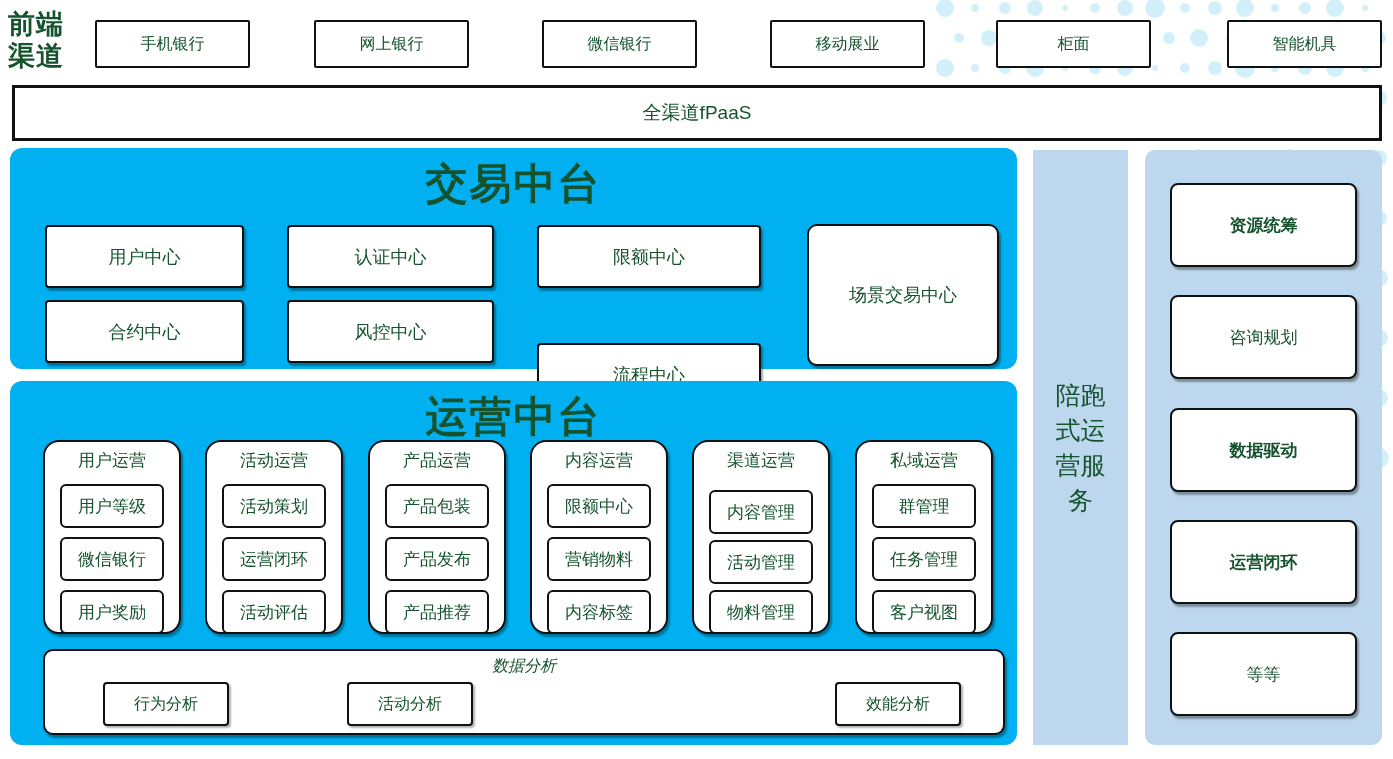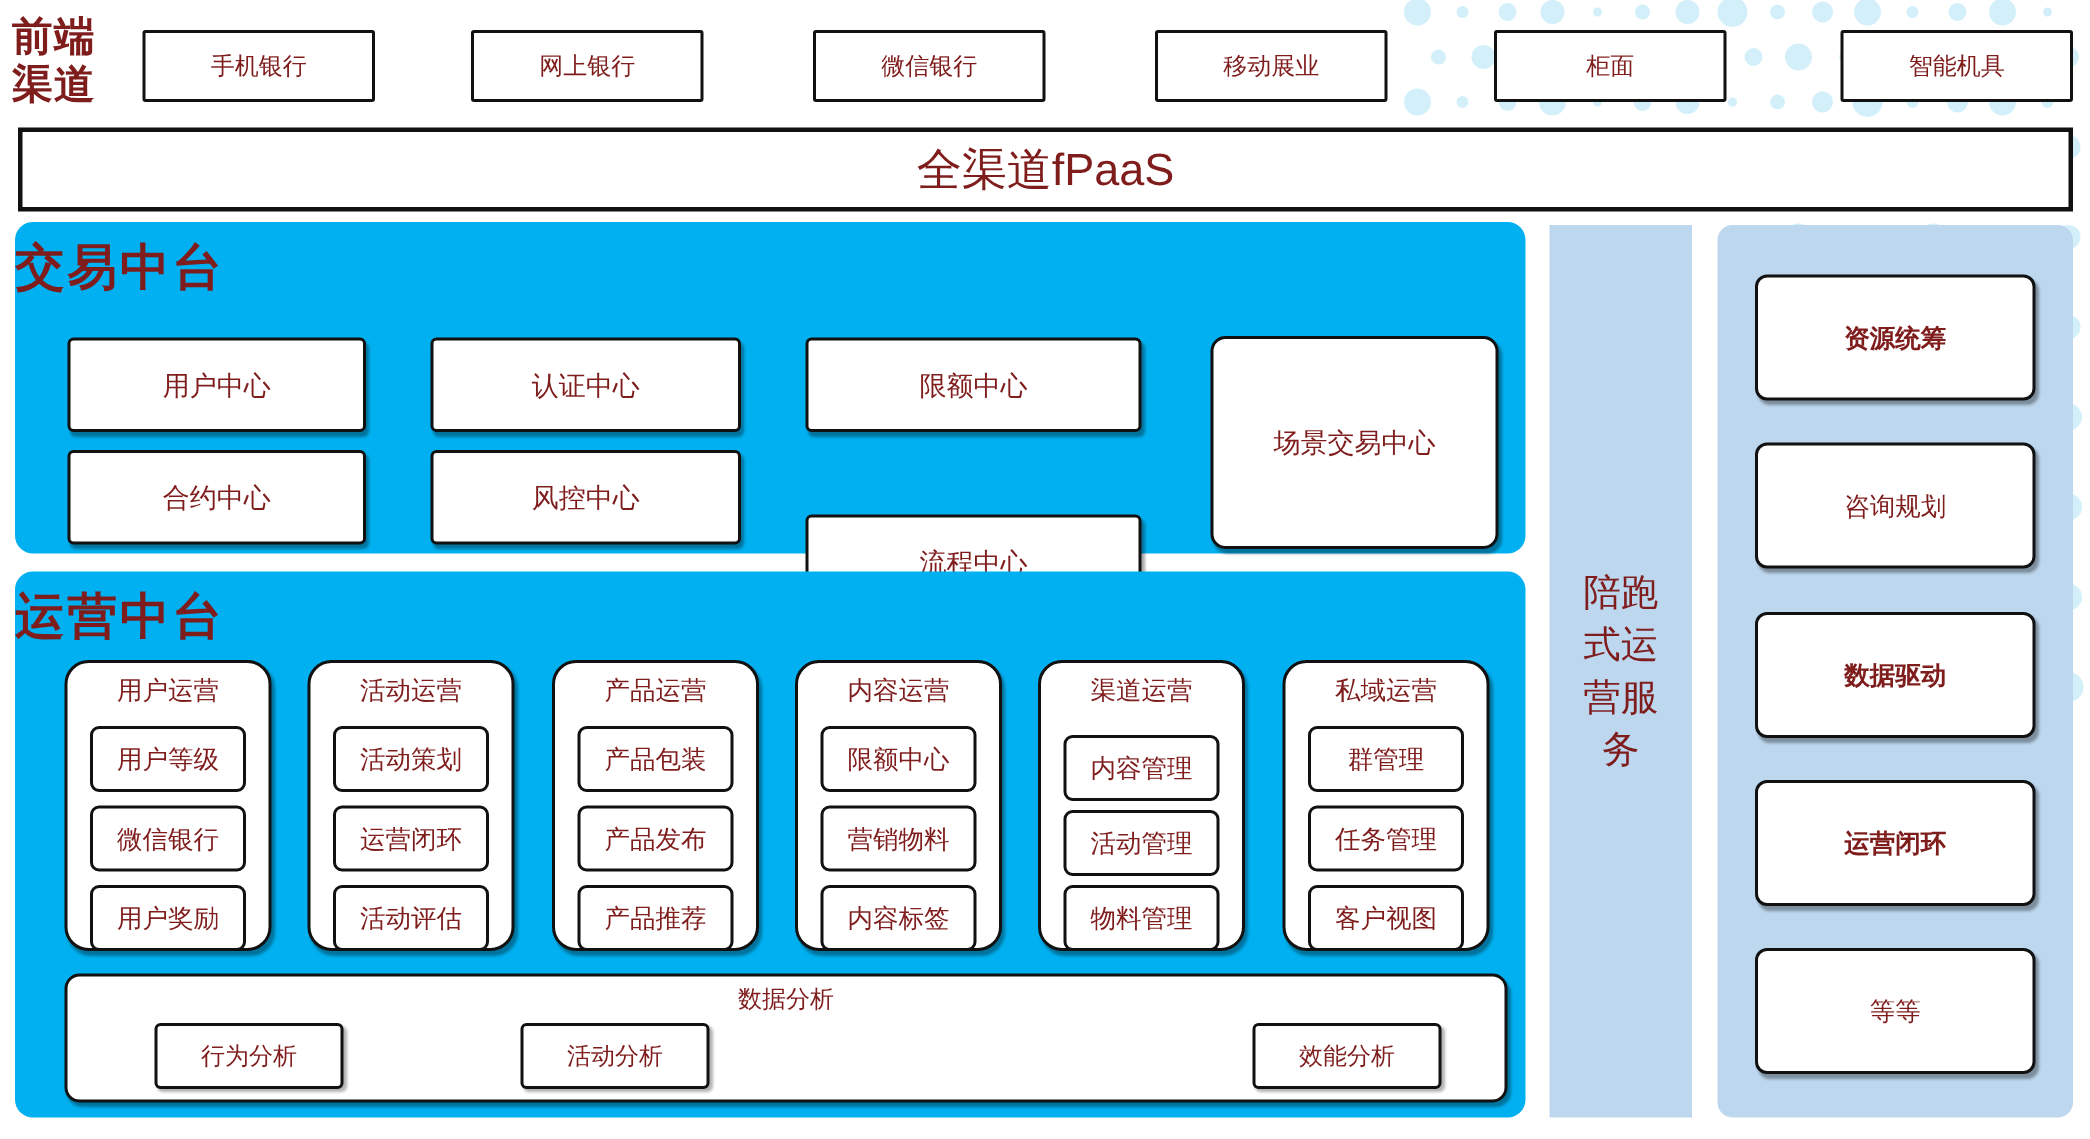--- a/index.html
+++ b/index.html
@@ -1,48 +1,48 @@
 <!DOCTYPE html>
 <html><head>
 <meta charset="utf-8">
 <style>
   html,body{margin:0;padding:0;background:#ffffff;}
   .canvas{
     position:relative;width:1393px;height:759px;background:#ffffff;overflow:hidden;
-    font-family:"Liberation Sans",sans-serif;color:#7f1d1d;
+    font-family:"Liberation Sans",sans-serif;color:#14532d;
   }
   .dots{position:absolute;left:0;top:0;width:1393px;height:759px;pointer-events:none;}
   .dots circle{fill:#aee4f6;opacity:.55;}
 
   
   .front-label{
     position:absolute;left:8px;top:8px;width:72px;
     font-family:"Liberation Serif",serif;font-weight:bold;font-size:27px;line-height:1.2;
     text-align:left;letter-spacing:1px;
   }
   .chan-box{
     position:absolute;top:20px;height:44px;width:151px;background:#fff;
     border:2px solid #111;display:flex;align-items:center;justify-content:center;
     font-size:16px;border-radius:2px;
   }
 
   
   .fpaas{
     position:absolute;left:12px;top:85px;width:1364px;height:50px;background:#fff;
     border:3px solid #111;display:flex;align-items:center;justify-content:center;
-    font-size:30px;
+    font-size:19px;
   }
 
   
   .bluesec{
     position:absolute;left:10px;width:1007px;background:#00b0f0;border-radius:12px;
   }
   .sec-title{
-    position:absolute;left:0;right:0;top:8px;text-align:left;
-    font-family:"Liberation Serif",serif;font-weight:bold;font-size:33px;letter-spacing:2px;
+    position:absolute;left:0;right:0;top:8px;text-align:center;
+    font-family:"Liberation Serif",serif;font-weight:bold;font-size:42px;letter-spacing:2px;
   }
   .wbox{
     position:absolute;background:#fff;border:2px solid #111;border-radius:4px;
     display:flex;align-items:center;justify-content:center;font-size:18px;
     box-shadow:2px 3px 2px rgba(0,0,0,.35);
   }
   .scene-box{border-radius:10px;}
 
   
   .ops-col{
@@ -56,21 +56,21 @@
     position:absolute;left:15px;width:100px;height:40px;background:#fff;
     border:2px solid #111;border-radius:6px;display:flex;align-items:center;justify-content:center;
     font-size:17px;
   }
 
   
   .da-wrap{
     position:absolute;left:33px;top:268px;width:958px;height:82px;background:#fff;
     border:2px solid #111;border-radius:10px;box-shadow:2px 3px 2px rgba(0,0,0,.35);
   }
-  .da-title{position:absolute;top:5px;left:0;right:0;text-align:center;font-size:16px;}
+  .da-title{position:absolute;top:5px;left:0;right:0;text-align:center;font-size:16px;font-style:italic;}
   .da-box{
     position:absolute;top:31px;width:122px;height:40px;background:#fff;border:2px solid #111;
     border-radius:4px;display:flex;align-items:center;justify-content:center;font-size:16px;
     box-shadow:2px 2px 2px rgba(0,0,0,.3);
   }
 
   
   .vbar{
     position:absolute;left:1033px;top:150px;width:95px;height:595px;background:#bdd7ee;
     display:flex;align-items:center;justify-content:center;

